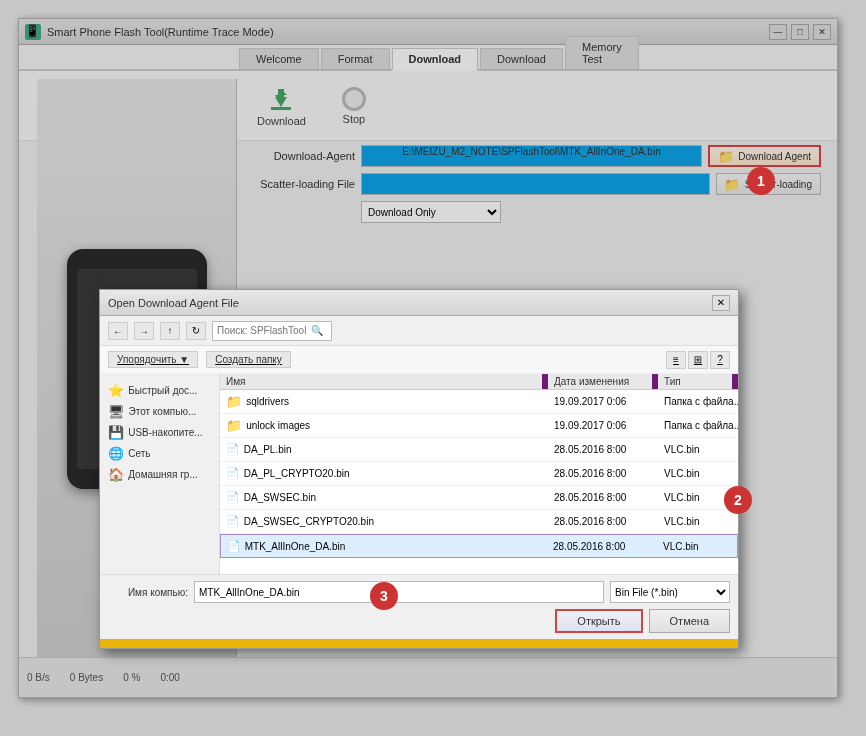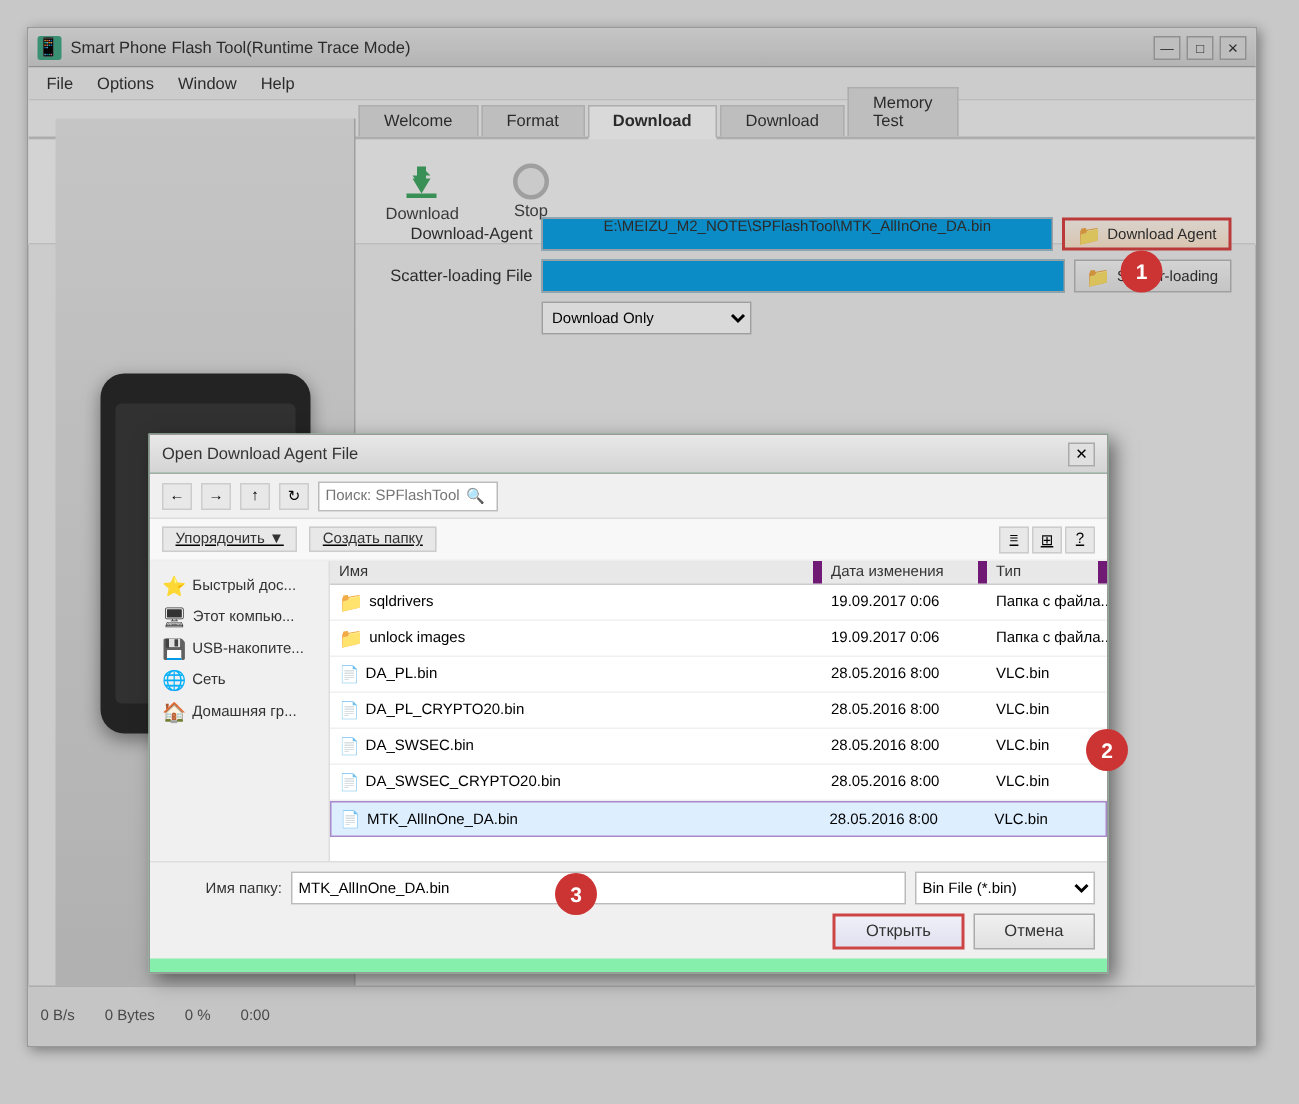--- a/index.html
+++ b/index.html
@@ -275,21 +275,21 @@
       background: rgba(0,0,0,0.15);
     }
 
     
     .file-dialog {
       position: absolute;
       top: 270px;
       left: 80px;
       width: 640px;
       height: 360px;
-      background: #86efac;
+      background: #eab308;
       border: 1px solid #999;
       box-shadow: 4px 4px 12px rgba(0,0,0,0.5);
     }
     .dialog-title-bar {
       background: linear-gradient(to bottom, #e8e8e8, #d4d4d4);
       height: 26px;
       display: flex;
       align-items: center;
       padding: 0 8px;
       border-bottom: 1px solid #aaa;
@@ -527,26 +527,20 @@
   <div class="title-bar">
     <span class="title-bar-icon">📱</span>
     <span class="title-bar-text">Smart Phone Flash Tool(Runtime Trace Mode)</span>
     <div class="title-bar-controls">
       <div class="title-btn">—</div>
       <div class="title-btn">□</div>
       <div class="title-btn close-btn">✕</div>
     </div>
   </div>
 
-  <div class="menu-bar">
-    <span class="menu-item">File</span>
-    <span class="menu-item">Options</span>
-    <span class="menu-item">Window</span>
-    <span class="menu-item">Help</span>
-  </div>
 
   <div class="phone-area">
     <div class="phone-mockup">
       <div class="phone-screen">
         <span class="mediatek-logo">MediaTek</span>
       </div>
     </div>
   </div>
 
   <div class="tab-bar">
@@ -727,21 +721,21 @@
                 <span>MTK_AllInOne_DA.bin</span>
               </div>
             <div class="file-cell">28.05.2016 8:00</div>
             <div class="file-cell">VLC.bin</div>
           </div>
         </div>
       </div>
 
       <div class="dialog-footer">
         <div class="footer-row">
-          <span class="footer-label">Имя папку:</span>
+          <span class="footer-label">Имя компью:</span>
           <input class="footer-input" value="MTK_AllInOne_DA.bin" style="">
           <select class="footer-select">
             <option>Bin File (*.bin)</option>
           </select>
         </div>
         <div class="footer-buttons">
           <button class="dialog-btn open-btn">Открыть</button>
           <button class="dialog-btn">Отмена</button>
         </div>
       </div>

